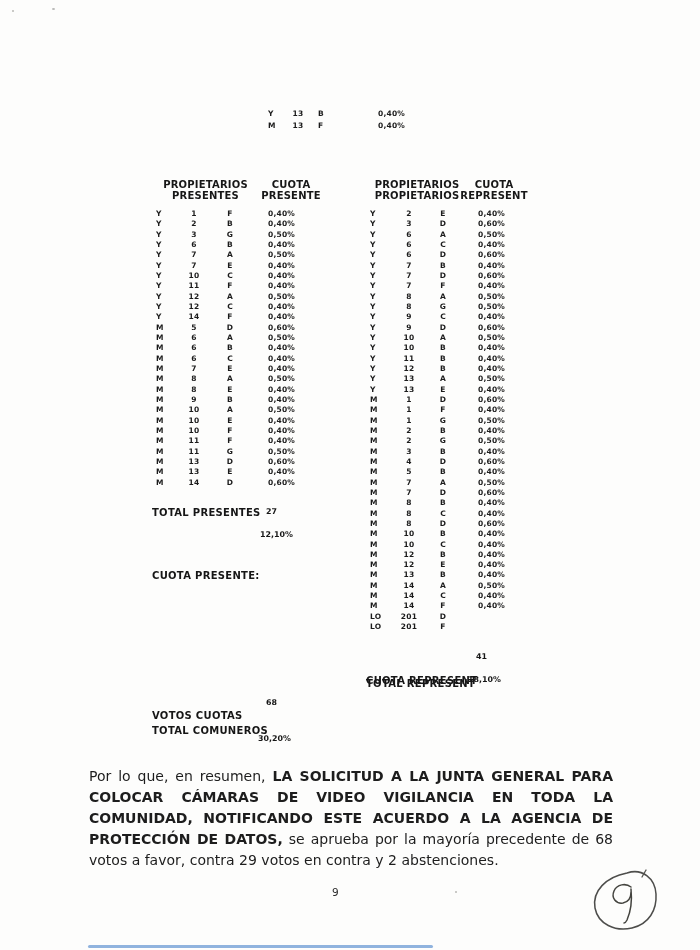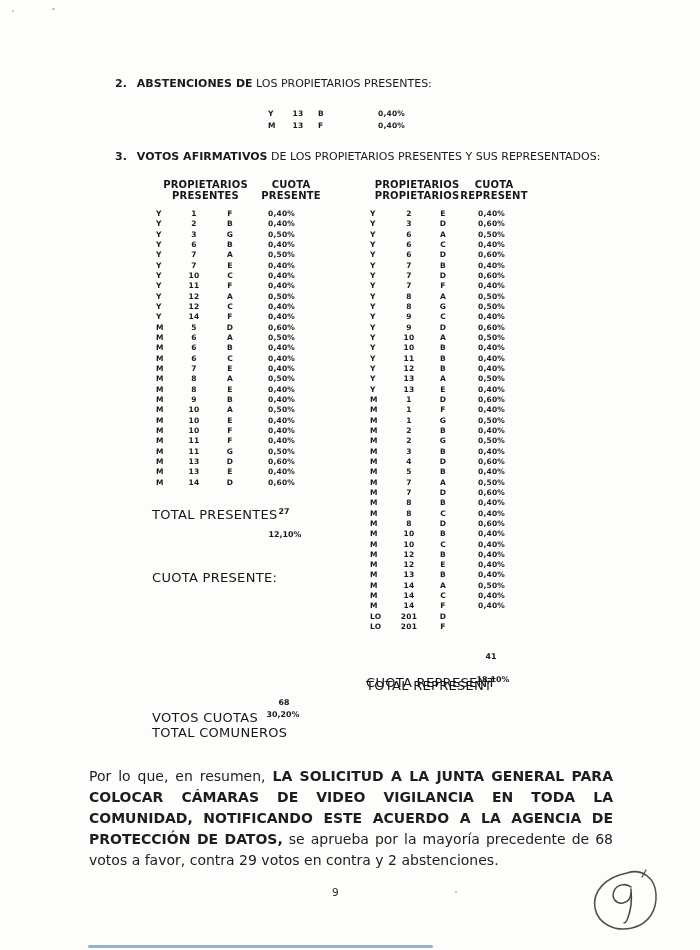--- a/index.html
+++ b/index.html
@@ -34,22 +34,22 @@
   .present-table .c1,.rep-table .c1{padding-left:4px;}
   .present-table .c2,.rep-table .c2{text-align:center;}
   .present-table .c3,.rep-table .c3{text-align:center;}
   .present-table .c4{padding-left:24px;}
   .rep-table .c4{padding-left:22px;}
 
   
   .colhdr{position:absolute;text-align:center;font-size:10px;font-weight:bold;line-height:10.5px;color:#171717;letter-spacing:.2px;}
 
   
-  .tlabel{position:absolute;font-size:13px;font-weight:normal;color:#161616;letter-spacing:.3px;white-space:nowrap;}
-  .tvalue{position:absolute;font-size:7.9px;font-weight:bold;color:#161616;text-align:center;}
+  .tlabel{position:absolute;font-size:10px;font-weight:bold;color:#161616;letter-spacing:.3px;white-space:nowrap;}
+  .tvalue{position:absolute;font-size:7.9px;font-weight:bold;color:#161616;text-align:left;}
 
   
   .summary{
     position:absolute;left:89px;top:766px;width:524px;
     font-size:14px;line-height:21px;text-align:justify;color:#1d1d1d;
   }
   .summary .b{font-weight:bold;}
 
   .footer-num{position:absolute;left:332px;top:886px;font-size:10.5px;color:#2a2a2a;}
 
@@ -59,42 +59,36 @@
 </style>
 </head>
 <body>
 
 <div class="page">
 
   <div class="speck" style="left:12px;top:10px;width:2px;height:2px;"></div>
   <div class="speck" style="left:52px;top:8px;width:3px;height:2px;"></div>
   <div class="speck" style="left:455px;top:891px;width:2px;height:2px;"></div>
 
-  <div class="heading" style="left:115px;top:77px;">
-    <span class="num">2.</span><span class="bold">ABSTENCIONES DE</span><span class="reg"> LOS PROPIETARIOS PRESENTES:</span>
-  </div>
 
   <div class="vtable abst-table" style="left:264px;top:109px;">
       <div class="vrow">
         <span class="c1">Y</span>
         <span class="c2">13</span>
         <span class="c3">B</span>
         <span class="c4">0,40%</span>
       </div>
       <div class="vrow">
         <span class="c1">M</span>
         <span class="c2">13</span>
         <span class="c3">F</span>
         <span class="c4">0,40%</span>
       </div>
     </div>
 
-  <div class="heading" style="left:115px;top:150px;">
-    <span class="num">3.</span><span class="bold">VOTOS AFIRMATIVOS</span><span class="reg"> DE LOS PROPIETARIOS PRESENTES Y SUS REPRESENTADOS:</span>
-  </div>
 
   <div class="colhdr" style="left:158px;top:180px;width:95px;">
     <div>PROPIETARIOS</div>
     <div>PRESENTES</div>
   </div>
   <div class="colhdr" style="left:254px;top:180px;width:74px;">
     <div>CUOTA</div>
     <div>PRESENTE</div>
   </div>
 
@@ -527,21 +521,21 @@
   <div class="tvalue" style="left:260px;top:530px;width:50px;">12,10%</div>
 
   <div class="tlabel" style="left:366px;top:652px;margin-top:26px;">TOTAL REPRESENT</div>
   <div class="tvalue" style="left:476px;top:652px;width:30px;">41</div>
   <div class="tlabel" style="left:366px;top:675px;">CUOTA REPRESENT</div>
   <div class="tvalue" style="left:468px;top:675px;width:50px;">18,10%</div>
 
   <div class="tlabel" style="left:152px;top:698px;margin-top:27px;">TOTAL COMUNEROS</div>
   <div class="tvalue" style="left:266px;top:698px;width:36px;">68</div>
   <div class="tlabel" style="left:152px;top:710px;">VOTOS CUOTAS</div>
-  <div class="tvalue" style="left:258px;top:710px;width:50px;">30,20%</div>
+  <div class="tvalue" style="left:258px;top:734px;width:50px;">30,20%</div>
 
   <div class="summary">
     <span>Por lo que, en resumen, </span><span class="b">LA SOLICITUD A LA JUNTA GENERAL PARA COLOCAR CÁMARAS DE VIDEO VIGILANCIA EN TODA LA COMUNIDAD, NOTIFICANDO ESTE ACUERDO A LA AGENCIA DE PROTECCIÓN DE DATOS,</span><span> se aprueba por la mayoría precedente de 68 votos a favor, contra 29 votos en contra y 2 abstenciones.</span>
   </div>
 
   <div class="footer-num">9</div>
 
   <svg class="stamp" width="82" height="76" viewBox="0 0 82 76">
     <path d="M 41,9 C 56,4 69,14 70,30 C 71,46 63,60 46,64 C 29,68 12,60 9,44 C 6,27 20,13 41,9 Z" fill="none" stroke="#4d4d4b" stroke-width="1.5" stroke-linecap="round"></path>
     <path d="M 45,23 C 40,19 31,20 28,27 C 25,34 30,40 37,39 C 42,38 45,34 45,28 M 45,25 C 46,35 45,47 41,56 C 40,58 39,59 38,59" fill="none" stroke="#44443f" stroke-width="1.5" stroke-linecap="round"></path>

